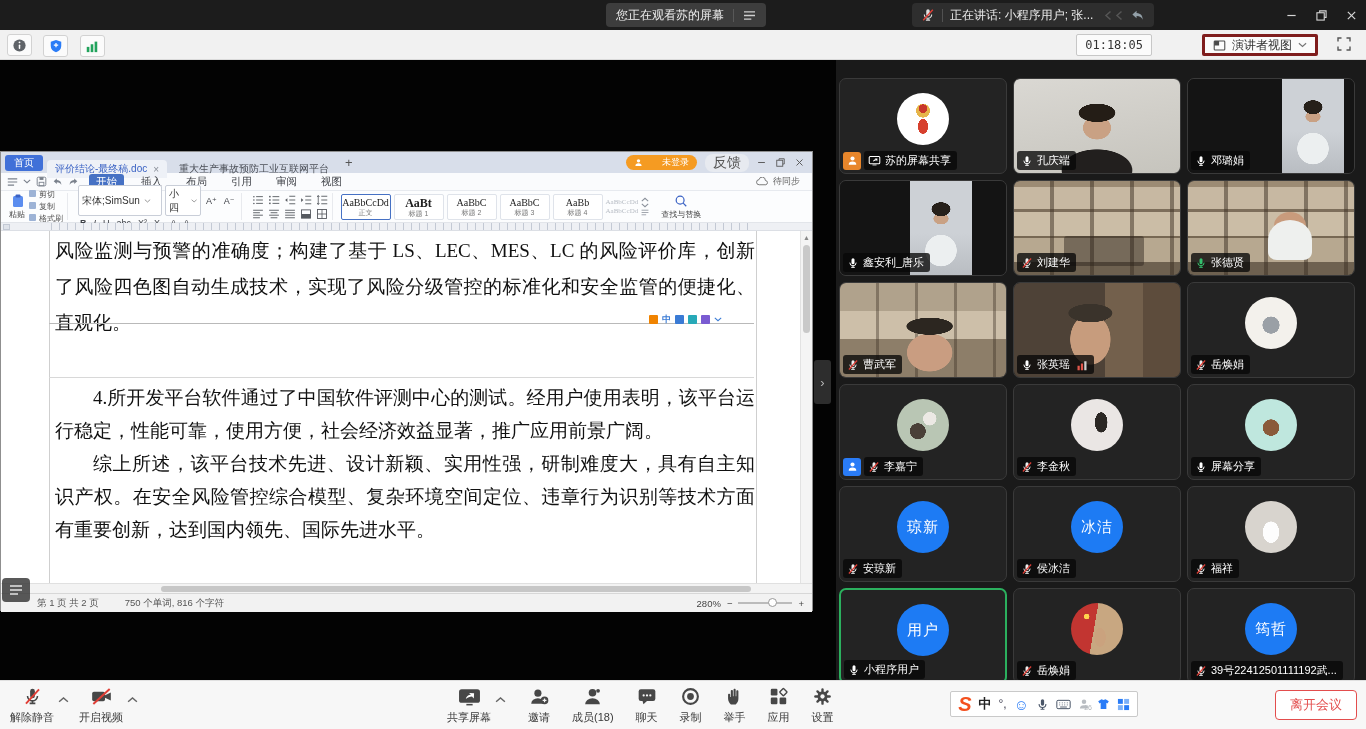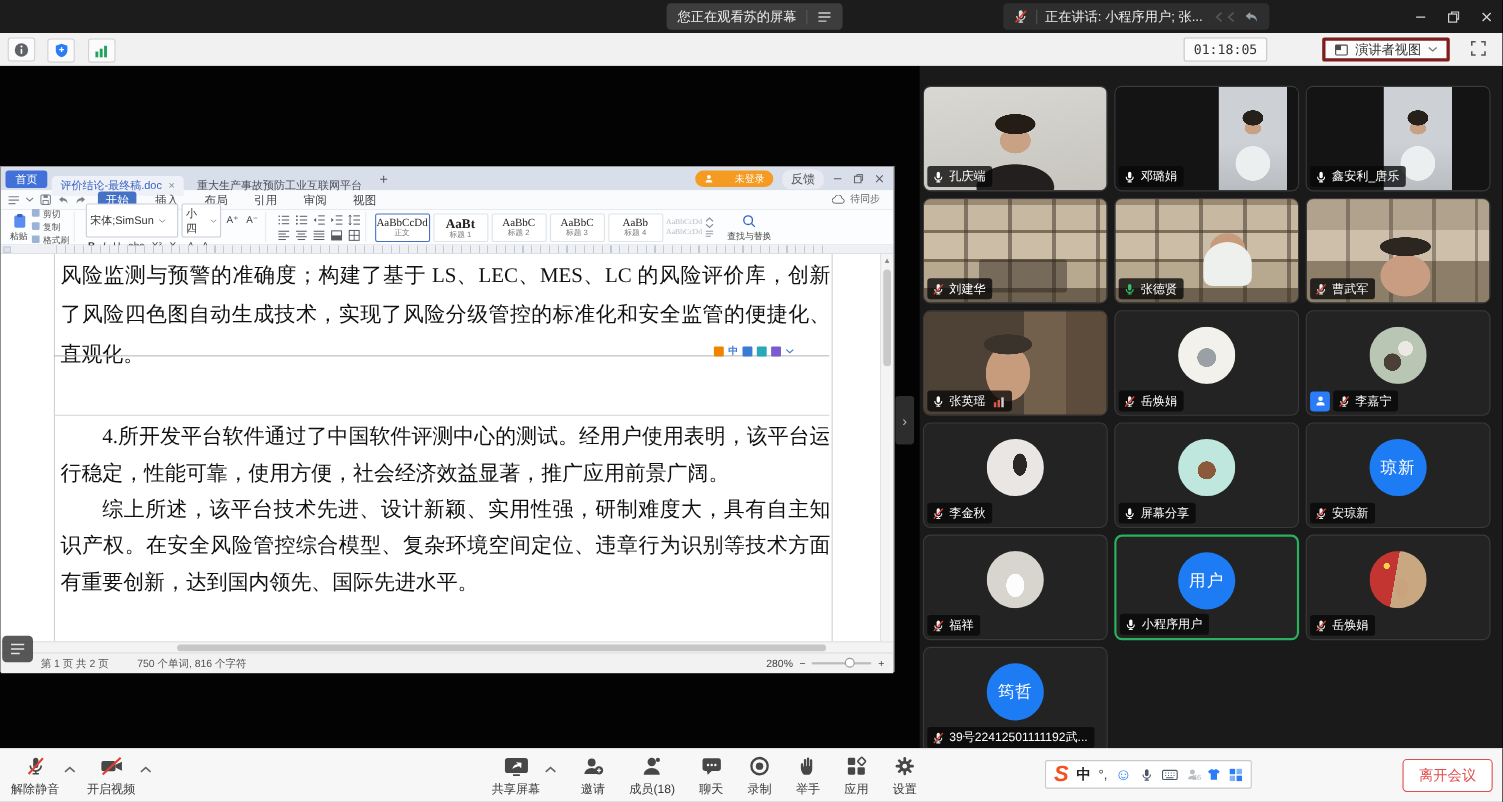--- a/index.html
+++ b/index.html
@@ -29,21 +29,21 @@
 
   .wtabs{height:21px;background:#d8deea;display:flex;align-items:center;gap:4px;padding:0 4px}
   .homebtn{height:16px;padding:0 9px;background:#4070d8;color:#fff;border-radius:3px;font-size:10px;display:flex;align-items:center}
   .dtab{height:18px;margin-top:13px;padding:0 8px;display:flex;align-items:center;gap:6px;font-size:10px;border-radius:4px 4px 0 0;max-width:205px;white-space:nowrap;overflow:hidden}
   .dtab.act{background:#eef1f7;color:#3a62c4}
   .dtab.ina{color:#4b4f57}
   .dtab .x{color:#8a8f99;font-size:10px}
   .newtab{color:#555;font-size:13px;padding:0 4px}
   .wtabs-right{margin-left:auto;display:flex;align-items:center;gap:8px;padding-right:4px}
   .pill-login{height:15px;background:#f59b22;color:#fff;border-radius:8px;font-size:9px;display:flex;align-items:center;gap:19px;padding:0 8px}
-  .pill-fb{height:18px;background:#e7eaf0;color:#555;border-radius:8px;font-size:11px;display:flex;align-items:center;padding:0 8px}
+  .pill-fb{height:18px;background:#e7eaf0;color:#555;border-radius:8px;font-size:14px;display:flex;align-items:center;padding:0 8px}
   .wctl{display:flex;gap:10px;color:#5a5a5a;align-items:center}
 
   .rtabs{height:18px;background:#fafbfd;display:flex;align-items:center;gap:10px;padding:4px 6px;border-bottom:1px solid #e7eaef}
   .rtabs .glyphs{display:flex;gap:5px;color:#7a818c;align-items:center}
   .rtab{font-size:10.5px;color:#3c3f45;padding:1px 7px}
   .rtab.act{background:#4671c4;color:#fff;border-radius:3px}
   .sync{margin-left:auto;display:flex;align-items:center;gap:4px;color:#666;font-size:9px;padding-right:6px}
 
   .ribbon{height:32px;background:#fcfdfe;border-bottom:1px solid #e2e5ea;display:flex;align-items:stretch;padding:2px 4px;gap:6px}
   .rgrp{display:flex;gap:4px;padding:0 4px;border-right:1px solid #e8eaee}
@@ -657,20 +657,36 @@
       <svg width="14" height="12">
         <use href="#s-menu"></use>
       </svg>
     </div>
   <div class="panel-toggle">›</div>
 </div>
 
 <div class="panel">
   <div class="grid">
 
+    <div class="tile">
+      <span class="av c-monkey"></span>
+      <div class="badge">
+        <span class="chip orange">
+            <svg width="11" height="11" color="#fff">
+              <use href="#s-person"></use>
+            </svg>
+          </span>
+        <span class="nbadge">
+          <svg class="ic" width="13" height="13" color="#fff">
+              <use href="#s-screen"></use>
+            </svg>
+          <span>苏的屏幕共享</span>
+        </span>
+      </div>
+    </div>
 
     <div class="tile">
       <div class="vid v-wall"></div>
       <div class="badge">
           <span class="nbadge">
             <svg class="ic mic-on" width="12" height="12">
               <use href="#s-mic"></use>
             </svg>
             <span>孔庆端</span>
           </span>
@@ -814,20 +830,31 @@
       <div class="badge">
           <span class="nbadge">
             <svg class="ic mic-off" width="12" height="12">
               <use href="#s-micoff"></use>
             </svg>
             <span>安琼新</span>
           </span>
         </div>
     </div>
 
+    <div class="tile">
+      <span class="av btxt">冰洁</span>
+      <div class="badge">
+          <span class="nbadge">
+            <svg class="ic mic-off" width="12" height="12">
+              <use href="#s-micoff"></use>
+            </svg>
+            <span>侯冰洁</span>
+          </span>
+        </div>
+    </div>
 
     <div class="tile">
       <span class="av c-bride"></span>
       <div class="badge">
           <span class="nbadge">
             <svg class="ic mic-off" width="12" height="12">
               <use href="#s-micoff"></use>
             </svg>
             <span>福祥</span>
           </span>

